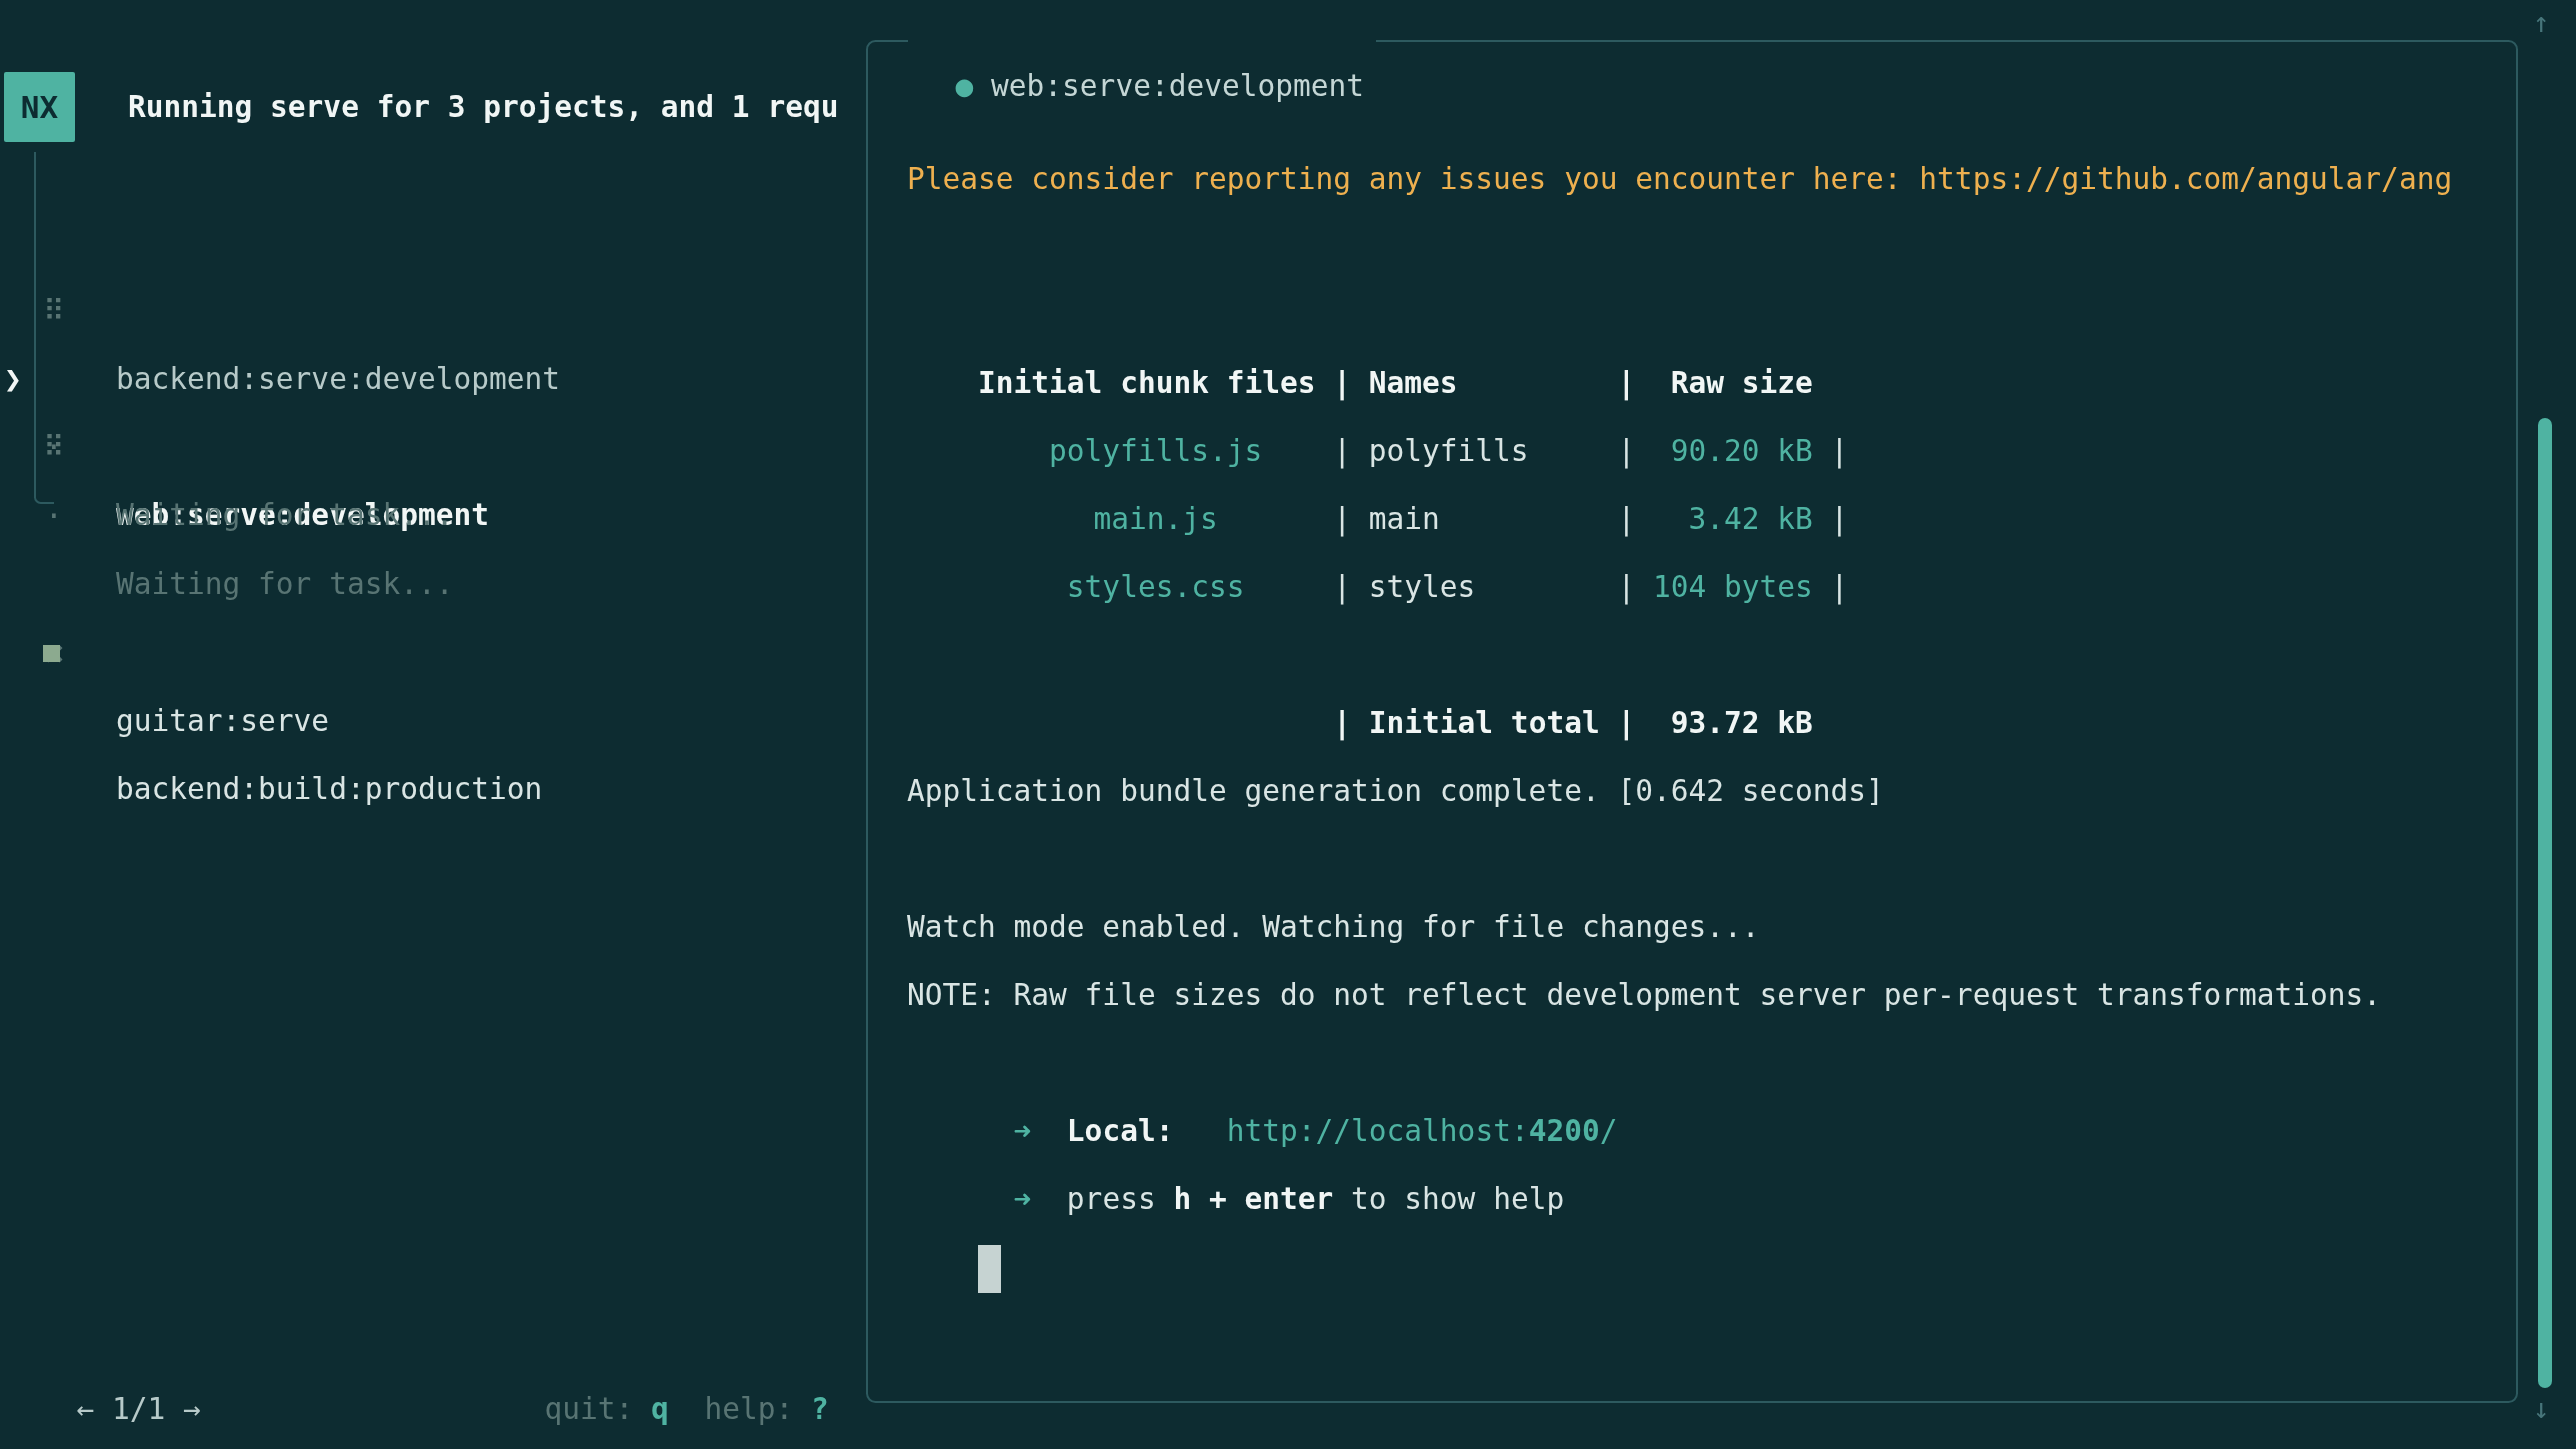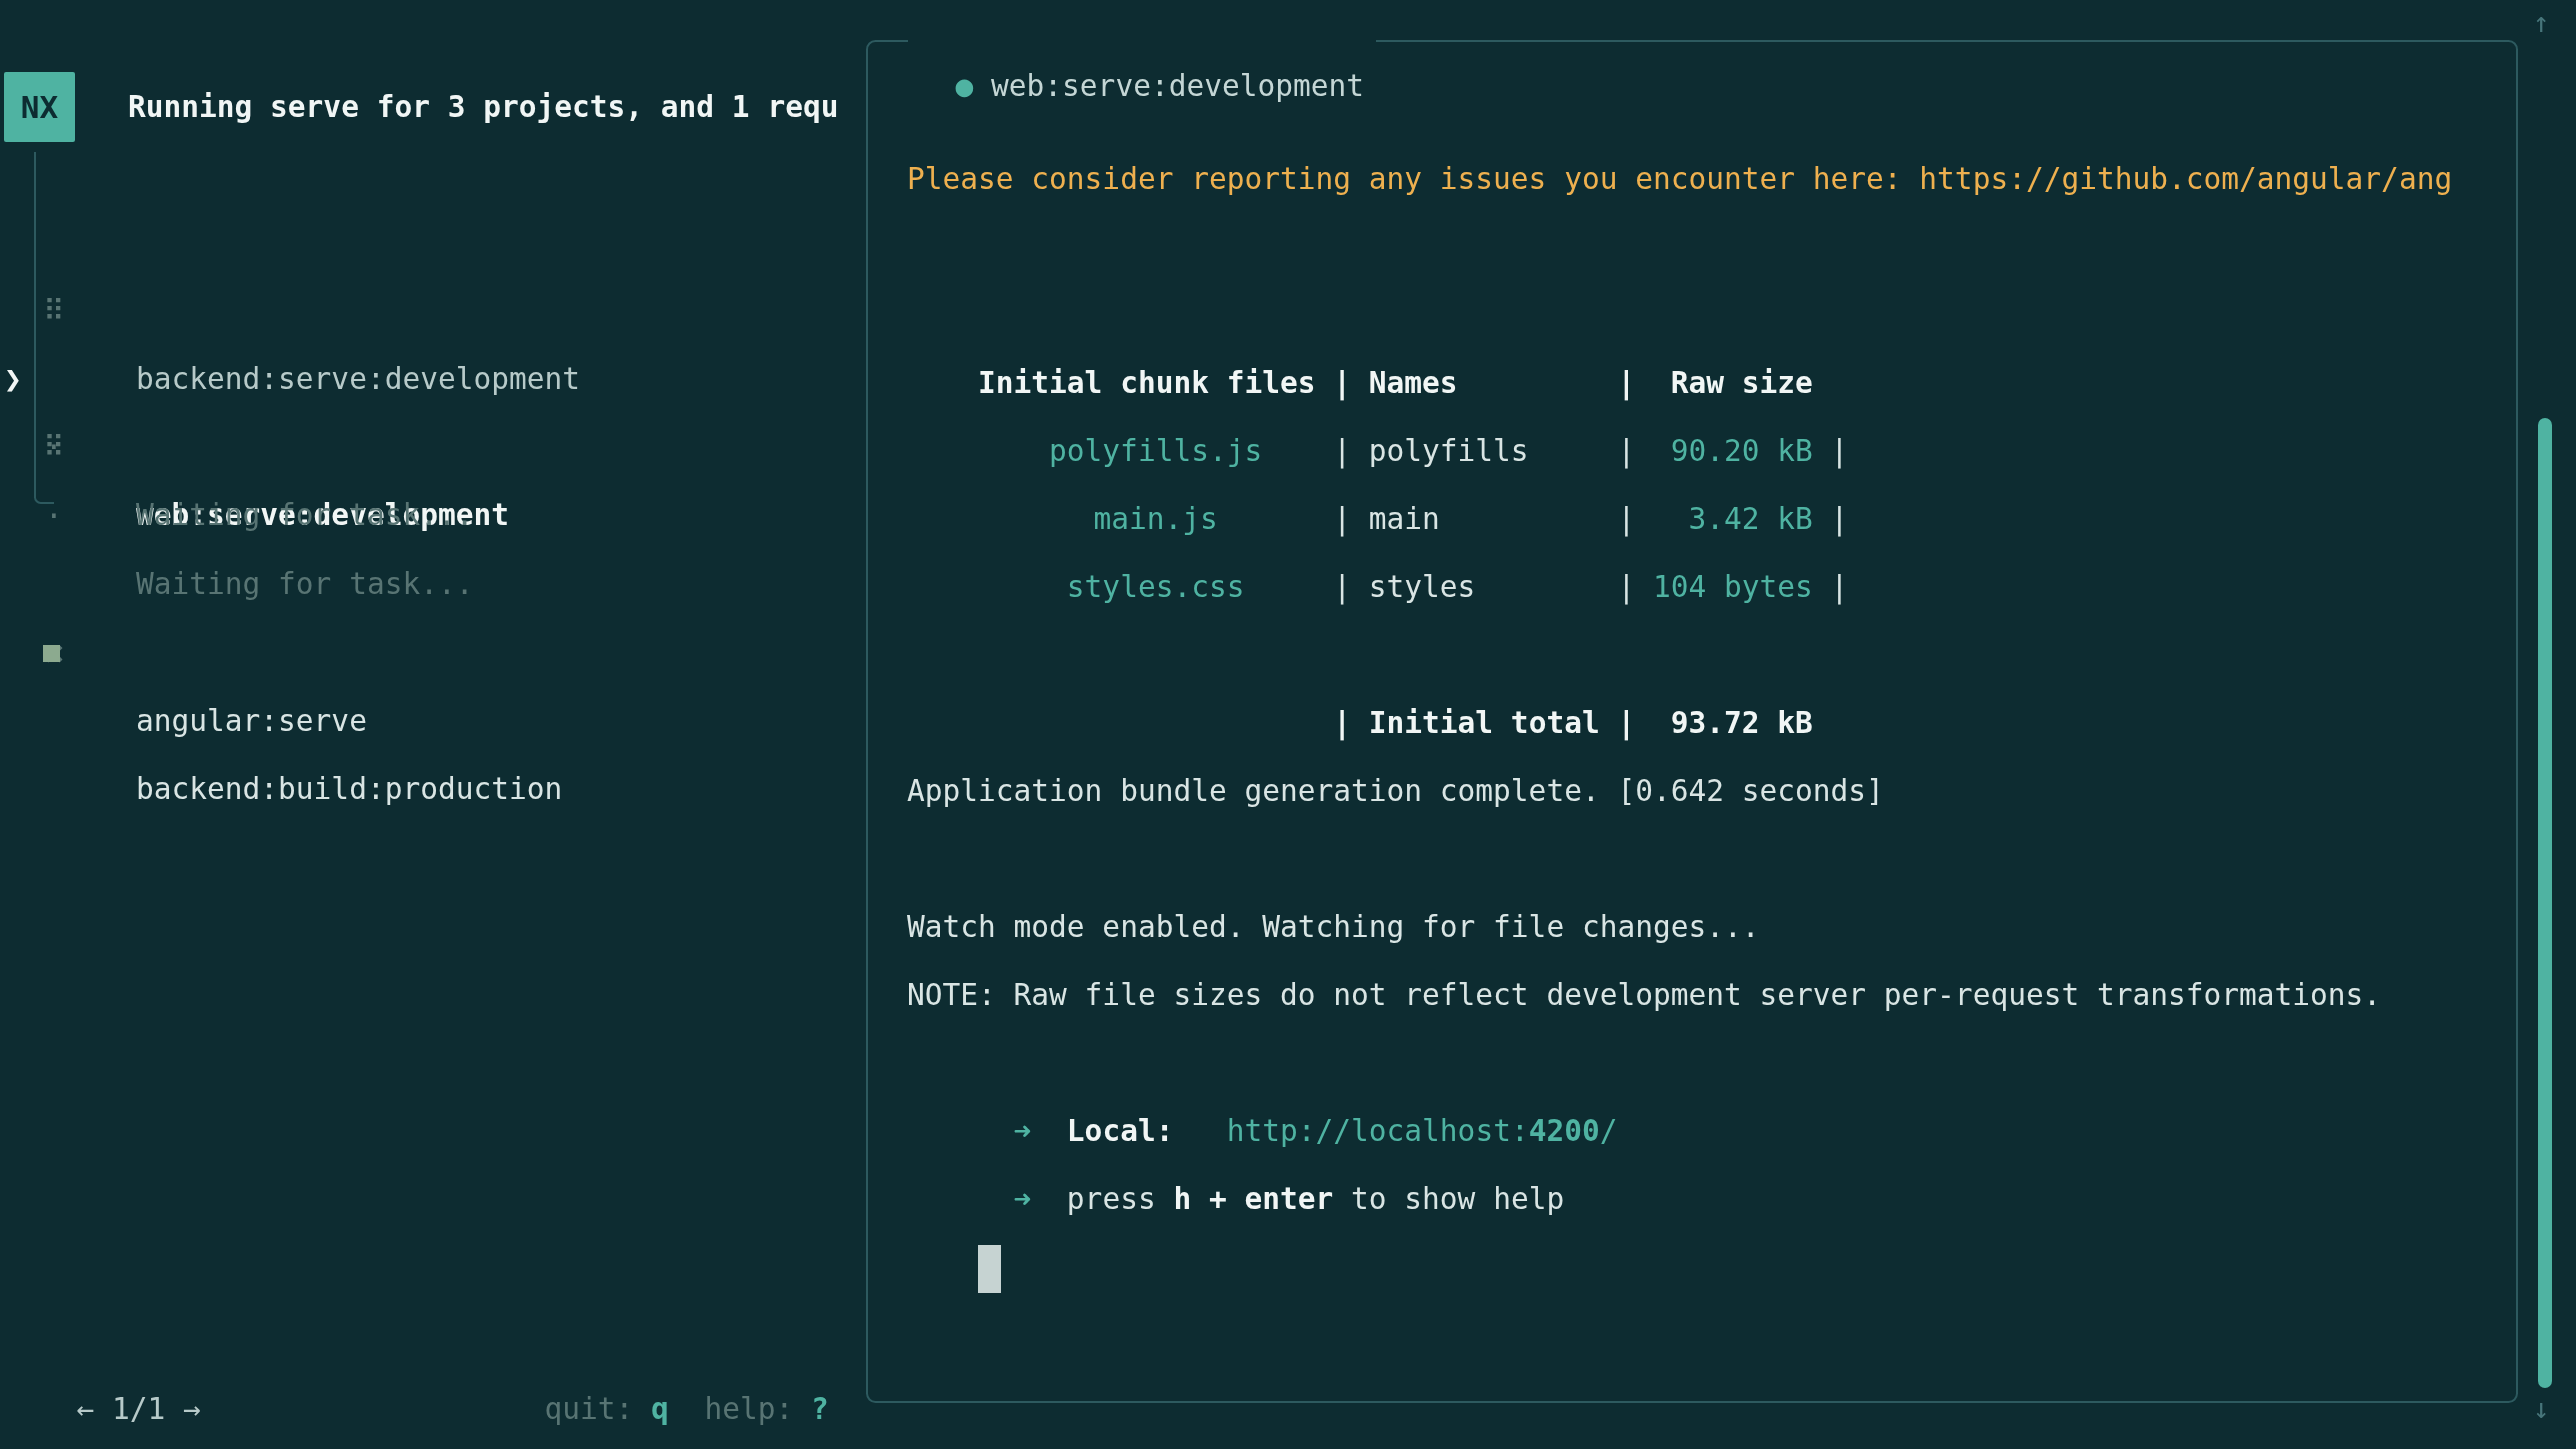--- a/index.html
+++ b/index.html
@@ -41,21 +41,21 @@
   }
   .tree-guide{
     left:34px;top:152px;width:20px;height:352px;
     border-left:2px solid var(--border);
     border-bottom:2px solid var(--border);
     border-bottom-left-radius:6.7px;
   }
   .srow{position:absolute;left:0;width:852px;height:68px;line-height:68px;white-space:pre;}
   .srow .caret{position:absolute;left:4px;font-weight:bold;color:var(--bright);}
   .srow .ticon{position:absolute;left:38px;width:32px;text-align:center;color:var(--dim);}
-  .srow .lbl{position:absolute;left:136px;}
+  .srow .lbl{position:absolute;left:116px;}
   .c-mid{color:var(--mid);}
   .c-dim{color:var(--dim);}
   .c-bright{color:var(--bright);font-weight:bold;}
   .c-text{color:var(--text);}
   .c-teal{color:var(--accent);text-align:center;}
   .c-yellow{color:var(--yellow);}
   .cross{color:var(--red);font-weight:bold;font-size:35px;}
   .sq-icon{position:absolute;left:43px;width:17.4px;height:17.4px;background:var(--green);}
   .pagination{left:41px;top:1304px;height:70px;line-height:70px;color:var(--mid);white-space:pre;}
   .hints{left:509px;top:1304px;height:70px;line-height:70px;white-space:pre;}
@@ -112,21 +112,21 @@
   <span class="lbl c-dim">Waiting for task...</span>
 </div>
 
 <div class="srow" style="top:414px">
   <span class="ticon">·</span>
   <span class="lbl c-dim">Waiting for task...</span>
 </div>
 
 <div class="srow" style="top:551px">
   <span class="ticon cross">×</span>
-  <span class="lbl c-text">angular:serve</span>
+  <span class="lbl c-text">guitar:serve</span>
 </div>
 
 <div class="srow" style="top:619px">
   <span class="sq-icon" style="top:25.5px"></span>
   <span class="lbl c-text">backend:build:production</span>
 </div>
 
 <div class="abs pagination">
   <span>←</span><span> 1/1 </span><span>→</span>
 </div>

